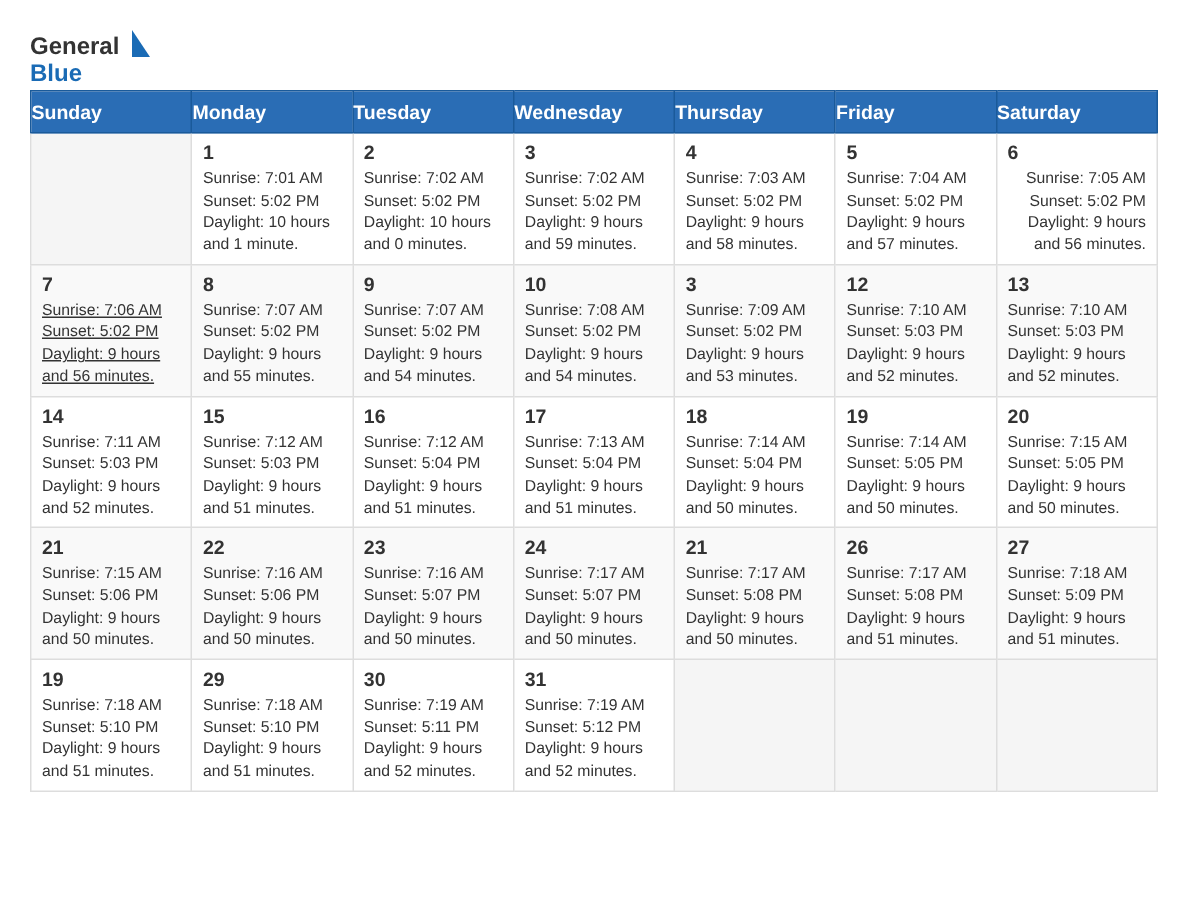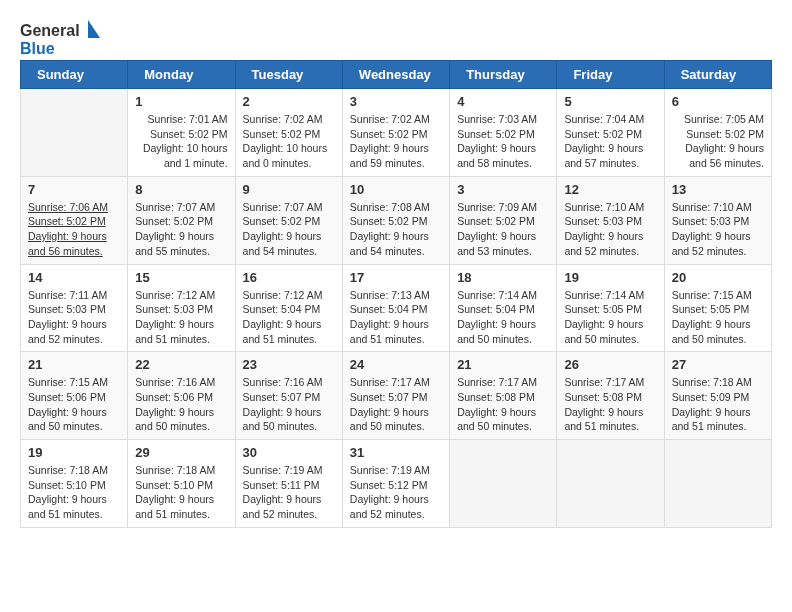--- a/index.html
+++ b/index.html
@@ -34,21 +34,21 @@
     }
     .calendar-table {
       width: 100%;
       border-collapse: collapse;
       border: 1px solid #ccc;
     }
     .calendar-table th {
       background-color: #2a6db5;
       color: #fff;
       text-align: left;
-      padding: 6px 16px;
+      padding: 6px 0;
       font-size: 13px;
       border: 1px solid #1a5a9a;
     }
     .calendar-table td {
       vertical-align: top;
       padding: 5px 7px;
       border: 1px solid #ddd;
       width: calc(100% / 7);
       min-height: 90px;
       font-size: 11px;
@@ -103,21 +103,21 @@
         <th>Thursday</th>
         <th>Friday</th>
         <th>Saturday</th>
       </tr>
   </thead>
   <tbody id="calendar-body">
   <tr>
         <td class="empty-cell"></td>
         <td>
           <span class="day-number">1</span>
-          <div class="day-info" style="white-space: pre-line; text-align: right;">Sunrise: 7:01 AM
+          <div class="day-info" style="white-space: pre-line;">Sunrise: 7:01 AM
 Sunset: 5:02 PM
 Daylight: 10 hours
 and 1 minute.</div>
         </td>
         <td>
           <span class="day-number">2</span>
           <div class="day-info" style="white-space: pre-line;">Sunrise: 7:02 AM
 Sunset: 5:02 PM
 Daylight: 10 hours
 and 0 minutes.</div>

